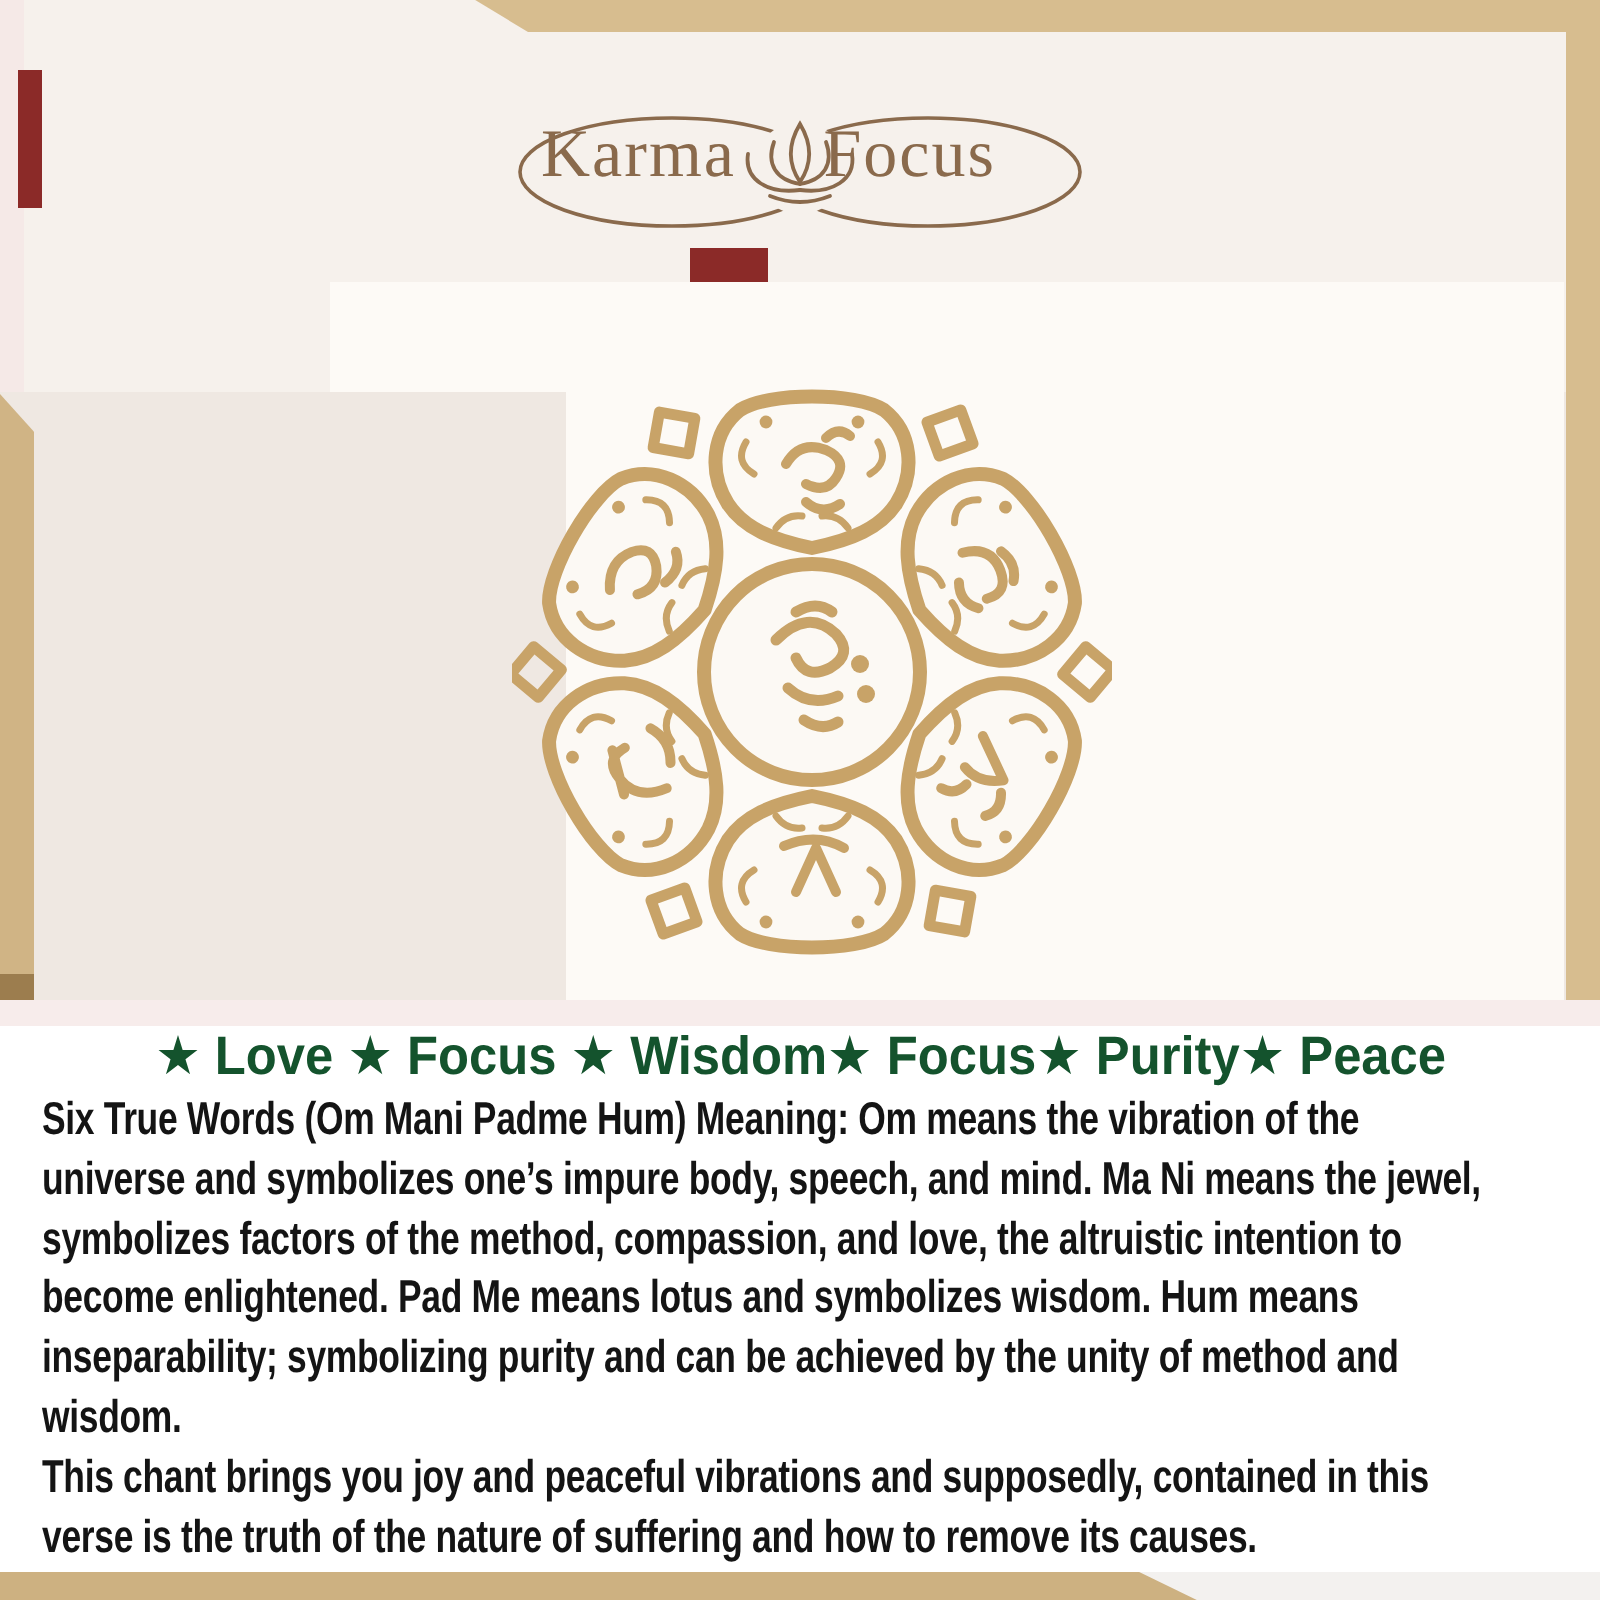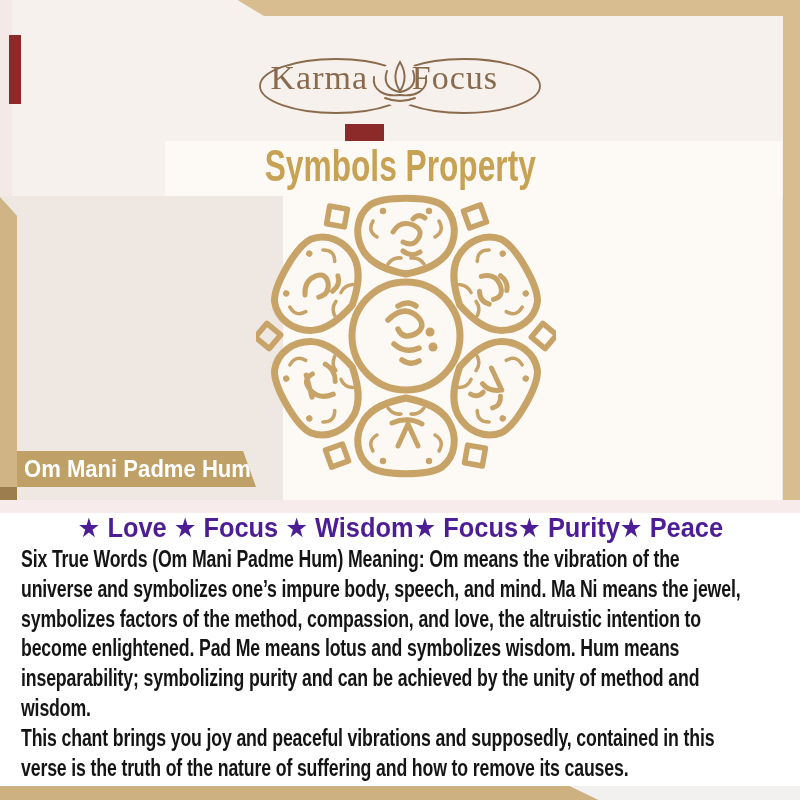--- a/index.html
+++ b/index.html
@@ -36,21 +36,21 @@
   .ribbon-left{left:0;top:197px;width:17px;height:290px;background:#d0b485;
     clip-path:polygon(0 0,100% 6.5%,100% 100%,0 100%);}
   .badge{left:17px;top:451px;width:239px;height:36px;background:#bfa067;
     clip-path:polygon(0 0,94.6% 0,100% 100%,0 100%);}
   .badge-label{position:absolute;left:7px;top:4px;color:#ffffff;font-size:24px;line-height:28px;
     font-weight:700;white-space:nowrap;transform:scaleX(0.92);transform-origin:0 50%;}
   .ribbon-fold{left:0;top:487px;width:17px;height:13px;background:#9c7d4e;}
   
   .pink-divider{left:0;top:500px;width:800px;height:13px;background:#f7eceb;}
   .text-section{left:0;top:513px;width:800px;height:273px;background:#ffffff;}
-  .mantra-line{left:0;top:512px;width:800px;text-align:center;color:#4c1d95;
+  .mantra-line{left:0;top:512px;width:800px;text-align:center;color:#14532d;
     font-size:27px;line-height:33px;font-weight:700;white-space:nowrap;}
   .mantra-line .squeeze{display:inline-block;transform:scaleX(0.94);transform-origin:50% 50%;}
   .body-block{left:21px;top:545px;width:779px;}
   .body-line{color:#141414;font-size:23px;line-height:29.8px;font-weight:700;
     letter-spacing:-0.2px;white-space:nowrap;transform:scaleX(0.77);transform-origin:0 50%;}
   
   .footer-rest{left:0;top:786px;width:800px;height:14px;background:#f3f1ef;}
   .footer-gold{left:0;top:786px;width:800px;height:14px;background:#cdb181;
     clip-path:polygon(0 0,71.2% 0,74.8% 100%,0 100%);}
 </style>
@@ -80,23 +80,20 @@
       <path d="M137 25 C133 36 138 44 150 46"></path>
       <path d="M163 25 C167 36 162 44 150 46"></path>
       <path d="M124 31 C122 44 134 51 150 49"></path>
       <path d="M176 31 C178 44 166 51 150 49"></path>
       <path d="M135 52 Q150 58 165 52"></path>
     </g>
   </svg>
   <div class="brand-word brand-karma">Karma</div>
   <div class="brand-word brand-ripple">Focus</div>
 
-  <div class="abs page-title">
-    <span class="squeeze">Symbols Property</span>
-  </div>
 
   <svg class="abs mandala-svg" viewBox="-150 -150 300 300">
     <g id="mandala" stroke="#c8a368" fill="none" stroke-linecap="round" stroke-linejoin="round">
 
       <g>
         <g>
           <g transform="rotate(0)">
             <path d="M0 -62 C-20 -66 -34 -72 -42 -84 C-52 -100 -50 -120 -36 -131 C-22 -140 22 -140 36 -131 C50 -120 52 -100 42 -84 C34 -72 20 -66 0 -62 Z" fill="#fcf9f4" stroke-width="7"></path>
             <path d="M-33 -115 q-6 10 4 16 M33 -115 q6 10 -4 16 M-18 -72 q5 -7 13 -6 M18 -72 q-5 -7 -13 -6" stroke-width="3.5"></path>
             <circle cx="-23" cy="-125" r="3.2" fill="#c8a368" stroke="none"></circle>
@@ -153,23 +150,20 @@
       <g>
         <circle r="54" stroke-width="7" fill="#fcf9f4"></circle>
         <path d="M-18 -16 q16 -16 30 -3 q9 10 -3 17 q-12 6 -17 -5 M-12 8 q11 10 25 4 M-4 24 q9 6 17 1 M-8 -30 q10 -6 18 0" stroke-width="5.5"></path>
         <circle cx="24" cy="-4" r="4.5" fill="#c8a368" stroke="none"></circle>
         <circle cx="27" cy="11" r="4.5" fill="#c8a368" stroke="none"></circle>
       </g>
     </g>
   </svg>
 
   <div class="abs ribbon-left"></div>
-  <div class="abs badge">
-    <div class="badge-label">Om Mani Padme Hum</div>
-  </div>
   <div class="abs ribbon-fold"></div>
 
   <div class="abs pink-divider"></div>
   <div class="abs text-section"></div>
   <div class="abs mantra-line">
     <span class="squeeze">★ Love ★ Focus ★ Wisdom★ Focus★ Purity★ Peace</span>
   </div>
   <div class="abs body-block">
     <div class="body-line">Six True Words (Om Mani Padme Hum) Meaning: Om means the vibration of the</div>
     <div class="body-line">universe and symbolizes one’s impure body, speech, and mind. Ma Ni means the jewel,</div>

